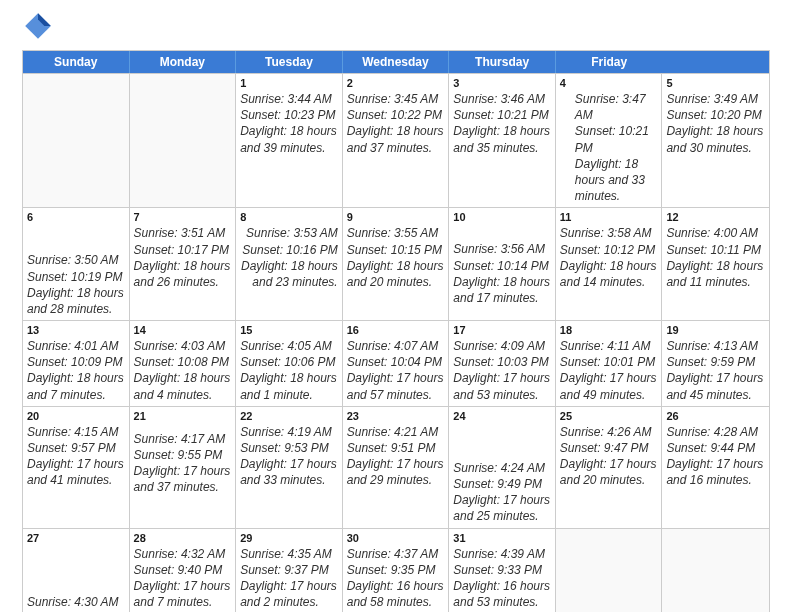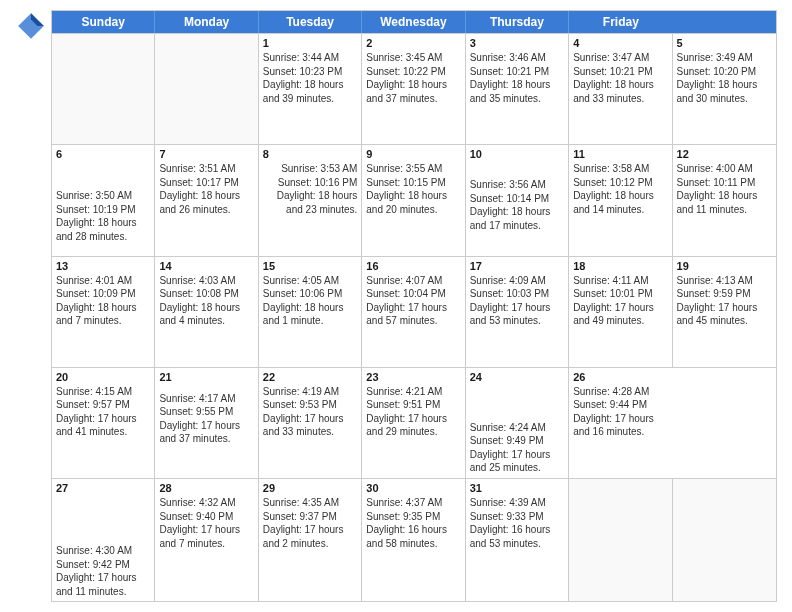--- a/index.html
+++ b/index.html
@@ -6,23 +6,23 @@
     body {
       font-family: Arial, sans-serif;
       background: #fff;
       width: 792px;
       height: 612px;
       overflow: hidden;
     }
     .page {
       width: 792px;
       height: 612px;
-      padding: 10px 15px;
-      display: flex;
-      flex-direction: row;
+      padding: 10px 22px;
+      display: flex;
+      flex-direction: column;
     }
     .header {
       display: flex;
       justify-content: space-between;
       align-items: flex-start;
       margin-bottom: 8px;
     }
     .logo {
       display: flex;
       align-items: center;
@@ -96,23 +96,24 @@
     }
     .cal-cell:last-child { border-right: none; }
     .cal-cell.empty { background: #f9f9f9; }
     .day-num {
       font-weight: bold;
       font-size: 11px;
       color: #1a1a1a;
       margin-bottom: 2px;
     }
     .day-info {
-      font-size: 10px;
+      font-size: 12px;
       color: #333;
       line-height: 1.35;
+      font-style: italic;
     }
   </style>
 </head>
 <body>
 
 <div class="page">
   <div class="header">
     <div class="logo">
       <svg class="logo-icon" viewBox="0 0 40 40">
         <polygon points="20,4 36,20 20,36 4,20" fill="#3a7bd5" opacity="0.85"></polygon>
@@ -155,21 +156,21 @@
 Daylight: 18 hours and 37 minutes.</div>
           </div>
           <div class="cal-cell">
             <div class="day-num">3</div>
             <div class="day-info" style="white-space: pre-line;">Sunrise: 3:46 AM
 Sunset: 10:21 PM
 Daylight: 18 hours and 35 minutes.</div>
           </div>
           <div class="cal-cell">
             <div class="day-num">4</div>
-            <div class="day-info" style="white-space: pre-line;">Sunrise: 3:47 AM
+            <div class="day-info" style="white-space: pre-line; margin-left: 15px;">Sunrise: 3:47 AM
 Sunset: 10:21 PM
 Daylight: 18 hours and 33 minutes.</div>
           </div>
           <div class="cal-cell">
             <div class="day-num">5</div>
             <div class="day-info" style="white-space: pre-line;">Sunrise: 3:49 AM
 Sunset: 10:20 PM
 Daylight: 18 hours and 30 minutes.</div>
           </div>
         </div>
@@ -284,20 +285,26 @@
             <div class="day-num">23</div>
             <div class="day-info" style="white-space: pre-line;">Sunrise: 4:21 AM
 Sunset: 9:51 PM
 Daylight: 17 hours and 29 minutes.</div>
           </div>
           <div class="cal-cell">
             <div class="day-num">24</div>
             <div class="day-info" style="white-space: pre-line; margin-top: 36px;">Sunrise: 4:24 AM
 Sunset: 9:49 PM
 Daylight: 17 hours and 25 minutes.</div>
+          </div>
+          <div class="cal-cell">
+            <div class="day-num">25</div>
+            <div class="day-info" style="white-space: pre-line;">Sunrise: 4:26 AM
+Sunset: 9:47 PM
+Daylight: 17 hours and 20 minutes.</div>
           </div>
           <div class="cal-cell">
             <div class="day-num">26</div>
             <div class="day-info" style="white-space: pre-line;">Sunrise: 4:28 AM
 Sunset: 9:44 PM
 Daylight: 17 hours and 16 minutes.</div>
           </div>
         </div>
         <div class="cal-row">
           <div class="cal-cell">

